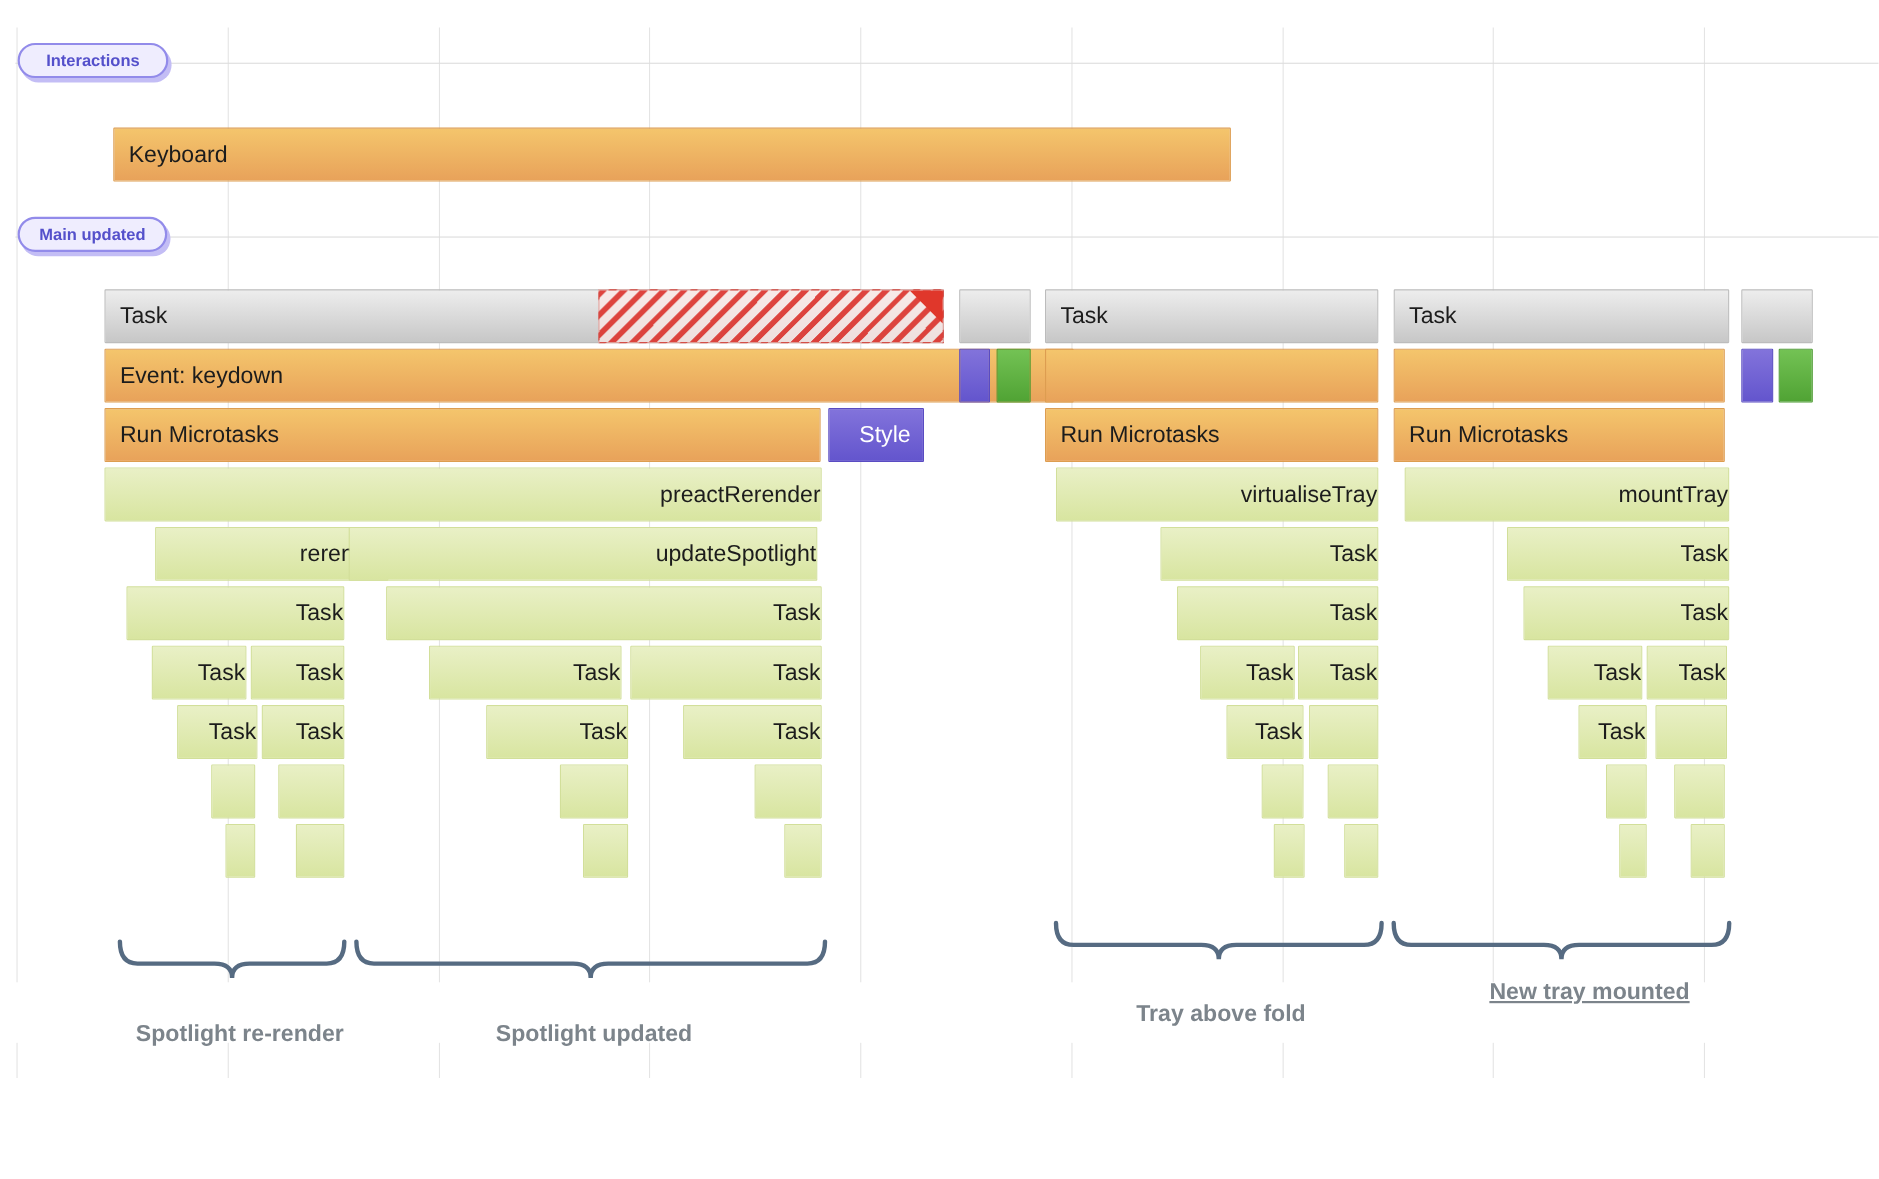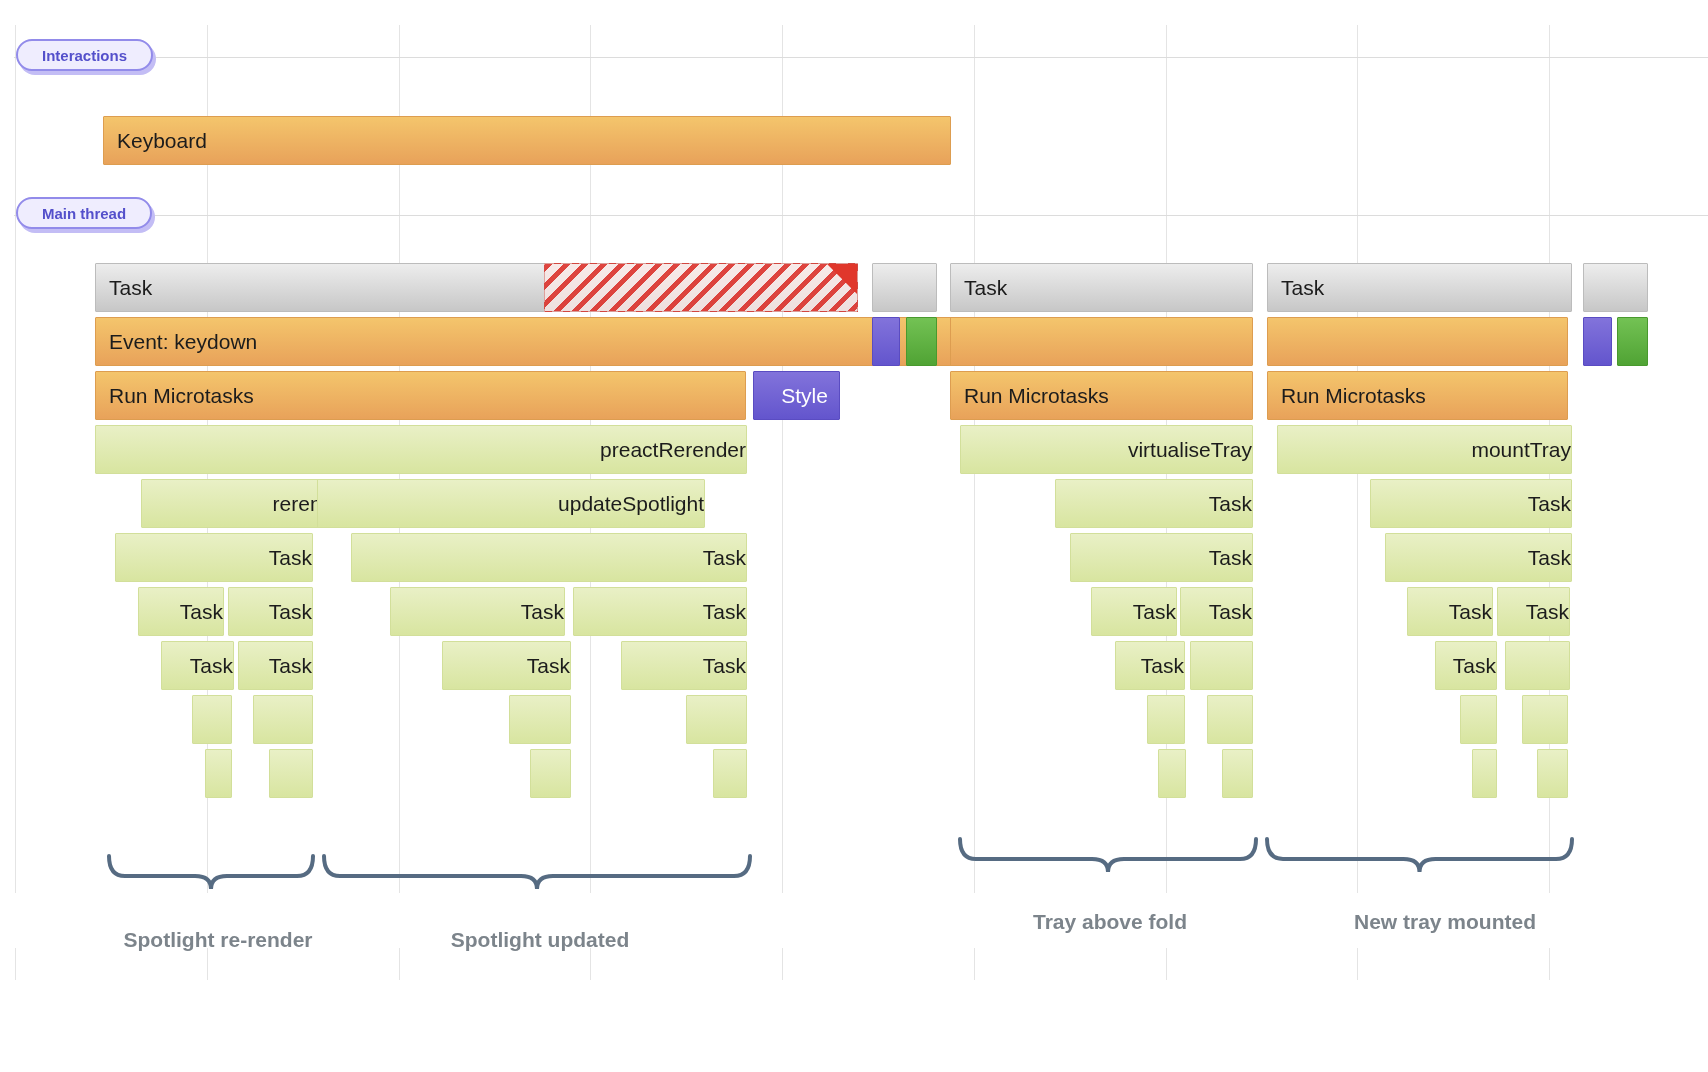--- a/index.html
+++ b/index.html
@@ -64,42 +64,42 @@
       <div class="vline" style="left: 1166px; top: 25px; height: 868px;"></div>
       <div class="vline" style="left: 1166px; top: 948px; height: 32px;"></div>
       <div class="vline" style="left: 1357px; top: 25px; height: 868px;"></div>
       <div class="vline" style="left: 1357px; top: 948px; height: 32px;"></div>
       <div class="vline" style="left: 1549px; top: 25px; height: 868px;"></div>
       <div class="vline" style="left: 1549px; top: 948px; height: 32px;"></div>
       <div class="hline" style="left: 14px; top: 57px; width: 1694px;"></div>
       <div class="hline" style="left: 14px; top: 215px; width: 1694px;"></div>
     </div>
   <div id="bar-layer">
-      <div class="bar event" style="left: 103px; top: 116px; width: 848px;">
+      <div class="bar event" style="left: 103px; top: 116px; width: 1016px;">
         <span>Keyboard</span>
       </div>
       <div class="bar task" style="left: 95px; top: 263px; width: 763px;">
         <span>Task</span>
       </div>
       <div class="bar event" style="left: 95px; top: 317px; width: 881px;">
         <span>Event: keydown</span>
       </div>
       <div class="bar event" style="left: 95px; top: 371px; width: 651px;">
         <span>Run Microtasks</span>
       </div>
       <div class="bar style" style="left: 753px; top: 371px; width: 87px;">
         <span>Style</span>
       </div>
       <div class="bar script" style="left: 95px; top: 425px; width: 652px;">
         <span>preactRerender</span>
       </div>
       <div class="bar script" style="left: 101px; top: 479px; width: 212px; margin-left: 40px;">
         <span>rerender</span>
       </div>
-      <div class="bar script" style="left: 317px; top: 479px; width: 388px;">
+      <div class="bar script" style="left: 317px; top: 479px; width: 426px;">
         <span>updateSpotlight</span>
       </div>
       <div class="bar script" style="left: 115px; top: 533px; width: 198px;">
         <span>Task</span>
       </div>
       <div class="bar script" style="left: 351px; top: 533px; width: 396px;">
         <span>Task</span>
       </div>
       <div class="bar script" style="left: 138px; top: 587px; width: 86px;">
         <span>Task</span>
@@ -206,19 +206,19 @@
   <svg id="brace-layer" width="1708" height="1072" viewBox="0 0 1708 1072">
       <path d="M 109 856 Q 109 876 125 876 L 195 876 Q 211 876 211 889 Q 211 876 227 876 L 297 876 Q 313 876 313 856" fill="none" stroke="#566b82" stroke-width="4" stroke-linecap="round"></path>
       <path d="M 324 856 Q 324 876 340 876 L 521 876 Q 537 876 537 889 Q 537 876 553 876 L 734 876 Q 750 876 750 856" fill="none" stroke="#566b82" stroke-width="4" stroke-linecap="round"></path>
       <path d="M 960 839 Q 960 859 976 859 L 1092 859 Q 1108 859 1108 872 Q 1108 859 1124 859 L 1240 859 Q 1256 859 1256 839" fill="none" stroke="#566b82" stroke-width="4" stroke-linecap="round"></path>
       <path d="M 1267 839 Q 1267 859 1283 859 L 1403.5 859 Q 1419.5 859 1419.5 872 Q 1419.5 859 1435.5 859 L 1556 859 Q 1572 859 1572 839" fill="none" stroke="#566b82" stroke-width="4" stroke-linecap="round"></path>
     </svg>
   <div id="annotation-layer">
       <div class="annotation-label" style="left: 218px; top: 940px;">Spotlight re-render</div>
       <div class="annotation-label" style="left: 540px; top: 940px;">Spotlight updated</div>
       <div class="annotation-label" style="left: 1110px; top: 922px;">Tray above fold</div>
-      <div class="annotation-label" style="left: 1445px; top: 922px;">New tray mounted</div>
+      <div class="annotation-label" style="left: 1445px; top: 902px; text-decoration: underline;">New tray mounted</div>
     </div>
   <div id="pill-layer">
       <div class="pill" style="left: 16px; top: 39px; width: 137px; height: 32px;">Interactions</div>
-      <div class="pill" style="left: 16px; top: 197px; width: 136px; height: 32px;">Main thread</div>
+      <div class="pill" style="left: 16px; top: 197px; width: 136px; height: 32px;">Main updated</div>
     </div>
 </div>
 
 </body></html>

